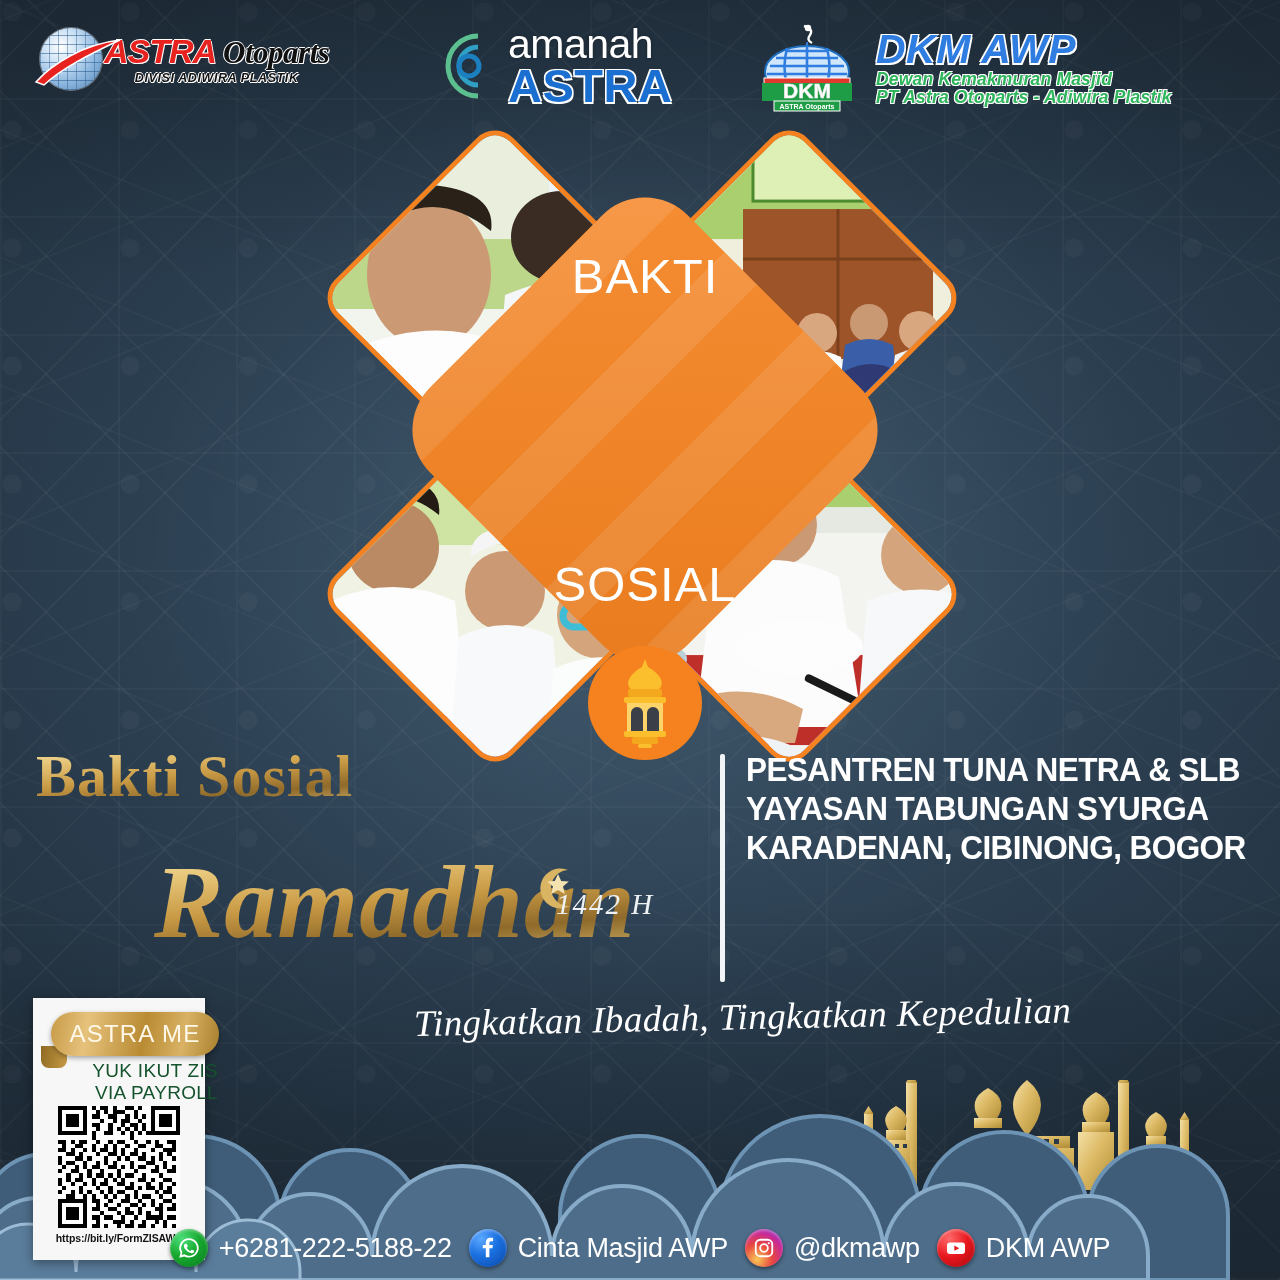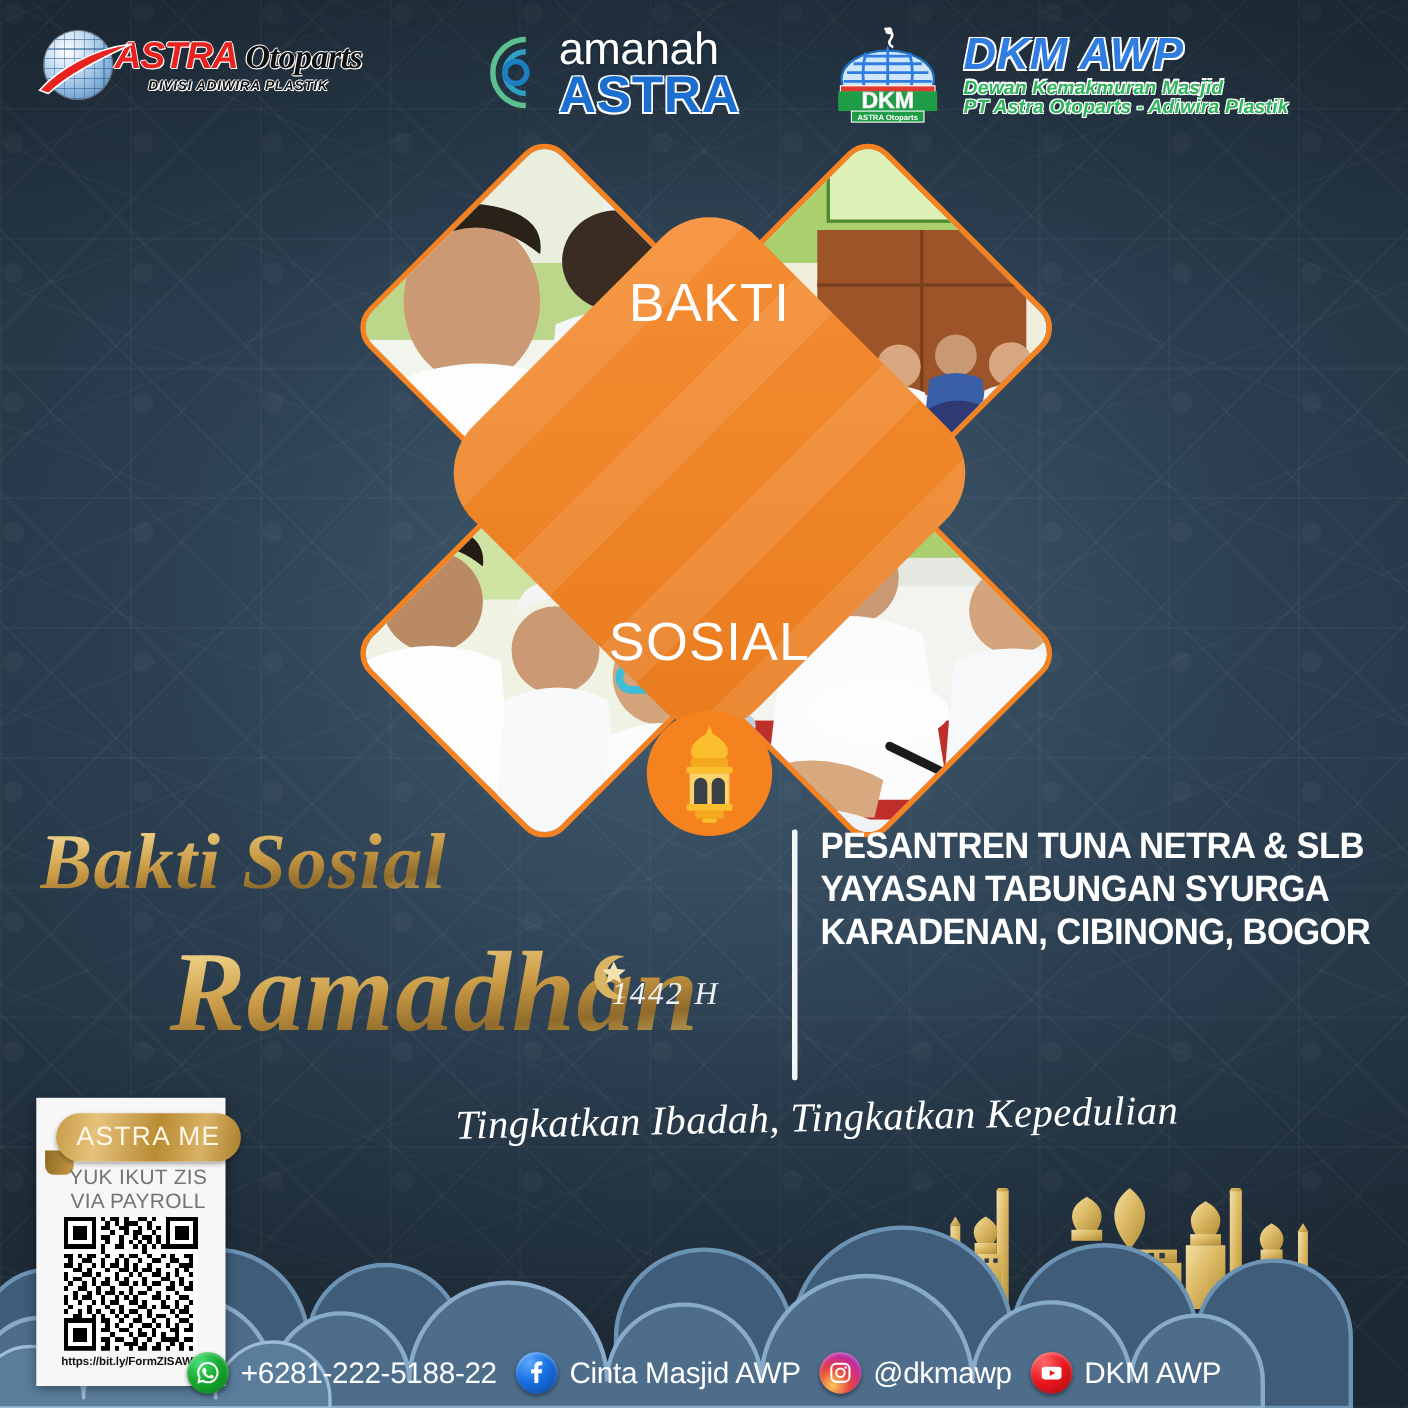--- a/index.html
+++ b/index.html
@@ -117,21 +117,21 @@
     background:#f5821f;display:flex;align-items:center;justify-content:center;
   }
 
   
   .titleblock{position:absolute;left:0;top:742px;width:720px;height:240px;}
   .gold{
     background:linear-gradient(175deg,#f3deaa 0%,#e8c87b 22%,#c99a45 48%,#8f6a2a 72%,#d8bb74 100%);
     -webkit-background-clip:text;background-clip:text;color:transparent;
   }
   .t1{position:absolute;left:36px;top:0;font-family:"Liberation Serif",serif;font-weight:bold;
-      font-style:italic;font-size:72px;letter-spacing:1px;white-space:nowrap;}
+      font-size:60px;letter-spacing:1px;white-space:nowrap;}
   .t2{position:absolute;left:128px;top:100px;font-family:"Liberation Serif",serif;font-weight:bold;
       font-style:italic;font-size:104px;letter-spacing:1px;white-space:nowrap;margin-left:26px;}
   .hijri{position:absolute;left:556px;top:888px;color:#eef2f5;font-family:"Liberation Serif",serif;
       font-style:italic;font-size:29px;letter-spacing:2px;}
   .moon{position:absolute;left:528px;top:862px;width:52px;height:52px;}
   .tagline{position:absolute;left:414px;top:995px;width:680px;color:#fff;
       font-family:"Liberation Serif",serif;font-style:italic;font-size:37px;letter-spacing:.4px;
       white-space:nowrap;transform:rotate(-1.2deg);}
 
   
@@ -151,21 +151,21 @@
   
   .qrcard{position:absolute;left:33px;top:998px;width:172px;height:262px;background:#f7f7f7;
      box-shadow:0 3px 10px rgba(0,0,0,.4);}
   .scanme{position:absolute;left:18px;top:14px;width:168px;height:44px;border-radius:24px;
      background:linear-gradient(100deg,#c79a46 0%,#e6c27c 22%,#b98b33 55%,#d9b265 78%,#a87f2c 100%);
      display:flex;align-items:center;justify-content:center;
      color:#fff8e8;font-size:24px;letter-spacing:1.2px;
      box-shadow:0 2px 5px rgba(0,0,0,.35);}
   .scantail{position:absolute;left:8px;top:48px;width:26px;height:22px;
      background:linear-gradient(100deg,#8e6a21,#c79a46);border-radius:0 0 8px 8px;}
-  .qrsub{position:absolute;left:0;top:62px;width:185px;text-align:center;color:#737373;
+  .qrsub{position:absolute;left:0;top:62px;width:185px;text-align:right;color:#14532d;
      font-size:19px;line-height:1.15;letter-spacing:.3px;}
   .qrimg{position:absolute;left:19px;top:108px;width:134px;height:122px;}
   .qrurl{position:absolute;left:0;top:234px;width:172px;text-align:center;color:#111;
      font-size:10.5px;font-weight:bold;letter-spacing:-.1px;}
 
   
   .social{position:absolute;left:0;top:1225px;width:1280px;height:46px;
      display:flex;align-items:center;justify-content:center;gap:17px;}
   .sitem{display:flex;align-items:center;gap:11px;}
   .sicon{width:38px;height:38px;border-radius:50%;display:flex;align-items:center;justify-content:center;

